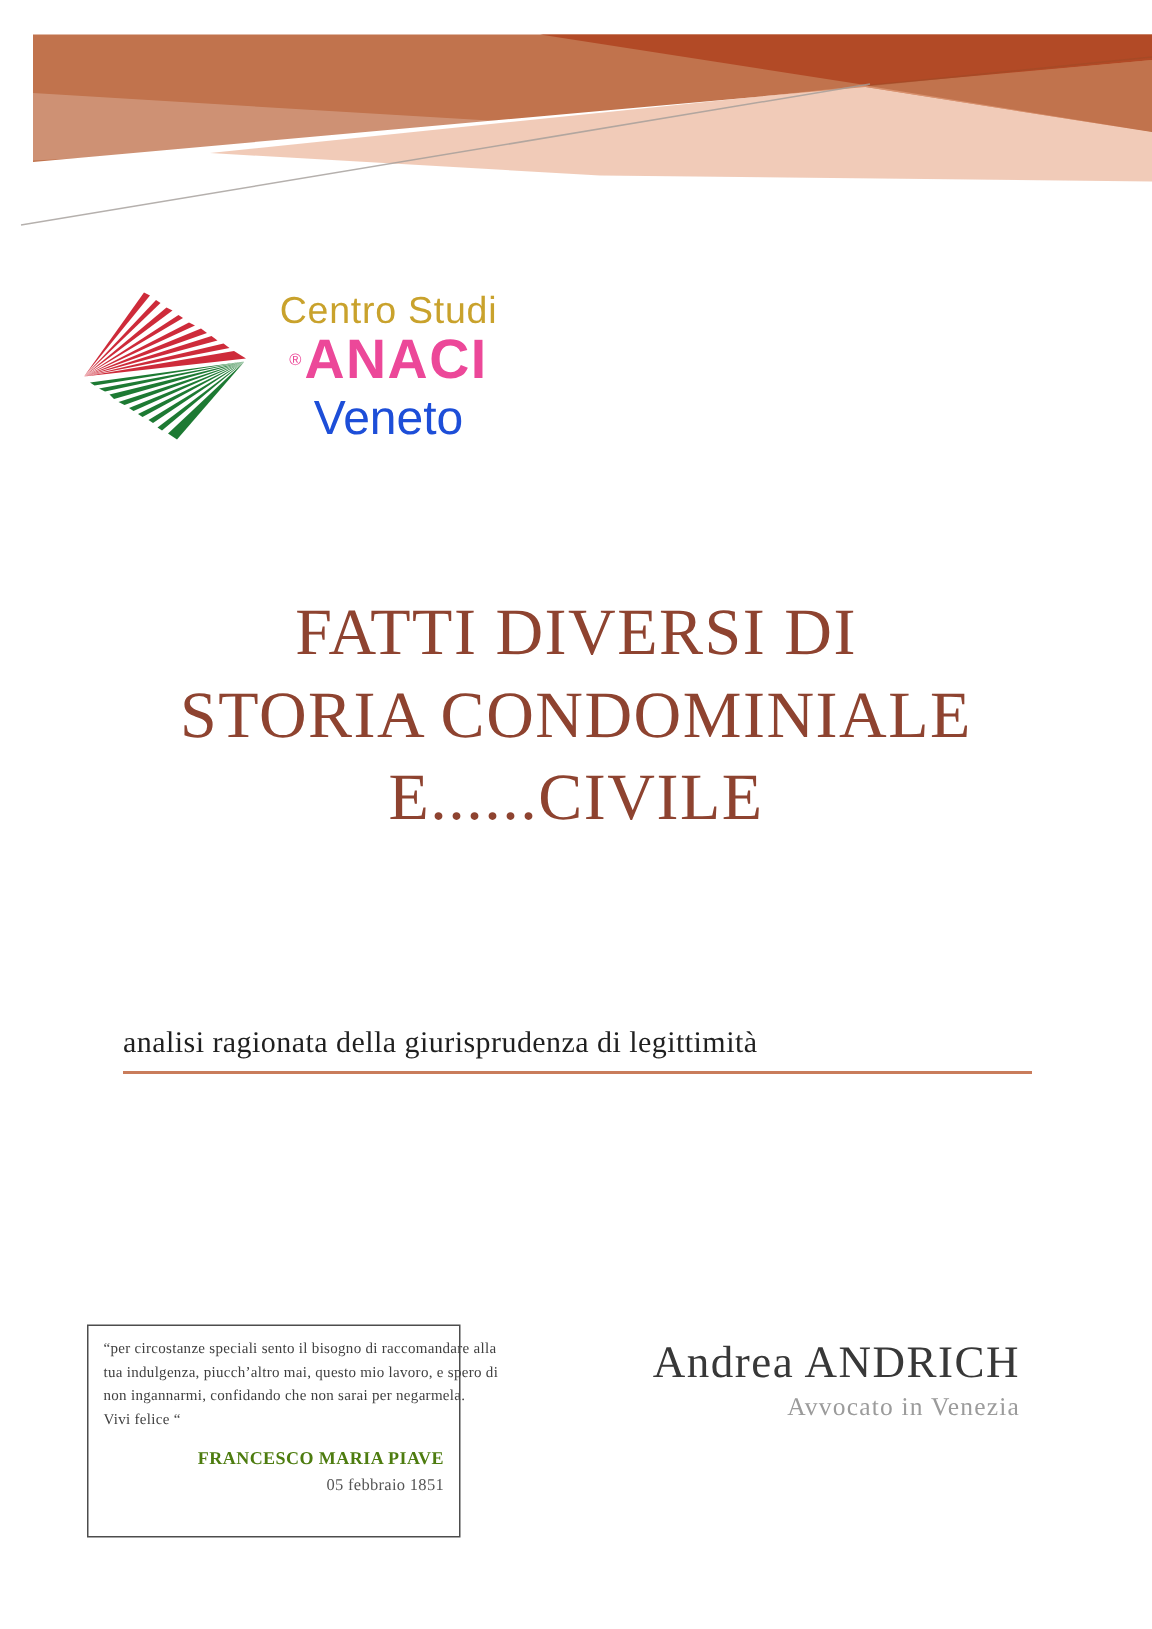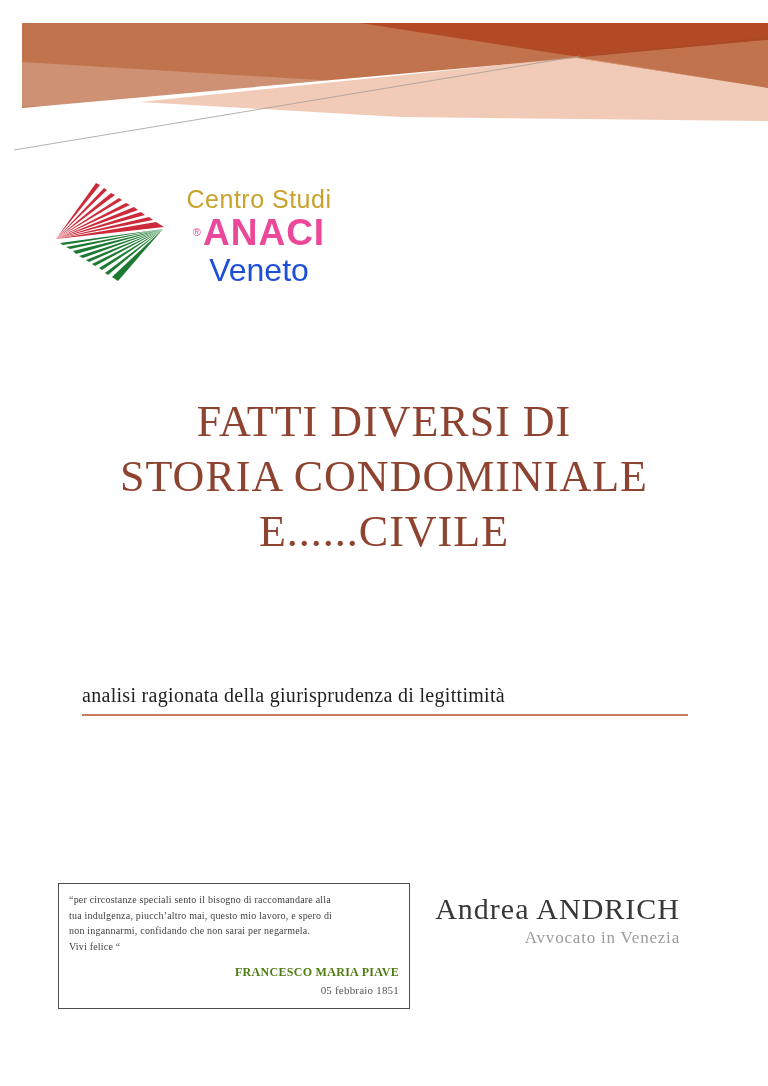--- a/index.html
+++ b/index.html
@@ -6,21 +6,21 @@
   .page{
     position:relative;
     width:768px;height:1086px;
     background:#ffffff;
     overflow:hidden;
     font-family:"Liberation Serif", serif;
   }
   
   .header-deco{position:absolute;top:0;left:0;width:768px;height:165px;}
   
-  .logo{position:absolute;top:176px;left:48px;display:flex;align-items:flex-end;}
+  .logo{position:absolute;top:188px;left:48px;display:flex;align-items:center;}
   .logo-icon{width:120px;height:112px;flex:0 0 auto;}
   .logo-text{
     margin-left:2px;margin-top:2px;width:178px;text-align:center;
     font-family:"Liberation Sans", sans-serif;line-height:1.05;
   }
   .logo-line1{color:#C9A22C;font-size:25px;letter-spacing:.5px;}
   .logo-line2{color:#ec4899;font-size:37px;font-weight:600;letter-spacing:1px;margin-top:1px;}
   .logo-line2 .reg{font-size:11px;font-weight:400;vertical-align:9px;margin-right:1px;}
   .logo-line3{color:#1d4ed8;font-size:32px;margin-top:2px;}
   
@@ -32,23 +32,23 @@
   .title span{display:block;}
   
   .subtitle-block{position:absolute;left:82px;top:684px;width:606px;}
   .subtitle{
     font-size:20px;color:#1f1f1f;letter-spacing:.3px;
     padding-bottom:7px;border-bottom:2px solid #C97C5B;
   }
   .pub-date{margin-top:7px;text-align:right;font-size:23px;color:#2b2b2b;}
   
   .quote-box{
-    position:absolute;left:58px;top:883px;width:352px;min-height:106px;
+    position:absolute;left:58px;top:883px;width:249px;min-height:106px;
     box-sizing:border-box;border:1px solid #4d4d4d;
-    padding:8px 10px 9px 10px;
+    padding:8px 10px 25px 10px;
     font-size:10px;line-height:1.55;color:#3f3f3f;letter-spacing:.2px;
   }
   .quote-line{white-space:nowrap;}
   .quote-attribution{margin-top:9px;text-align:right;font-weight:bold;font-size:12px;color:#4d7c0f;letter-spacing:.3px;}
   .quote-date{text-align:right;font-size:11px;color:#555;}
   
   .author{position:absolute;right:88px;top:892px;text-align:right;}
   .author-name{font-size:30px;color:#383838;letter-spacing:1px;}
   .author-role{font-size:17px;color:#9b9b9b;letter-spacing:.8px;margin-top:2px;}
 </style>

